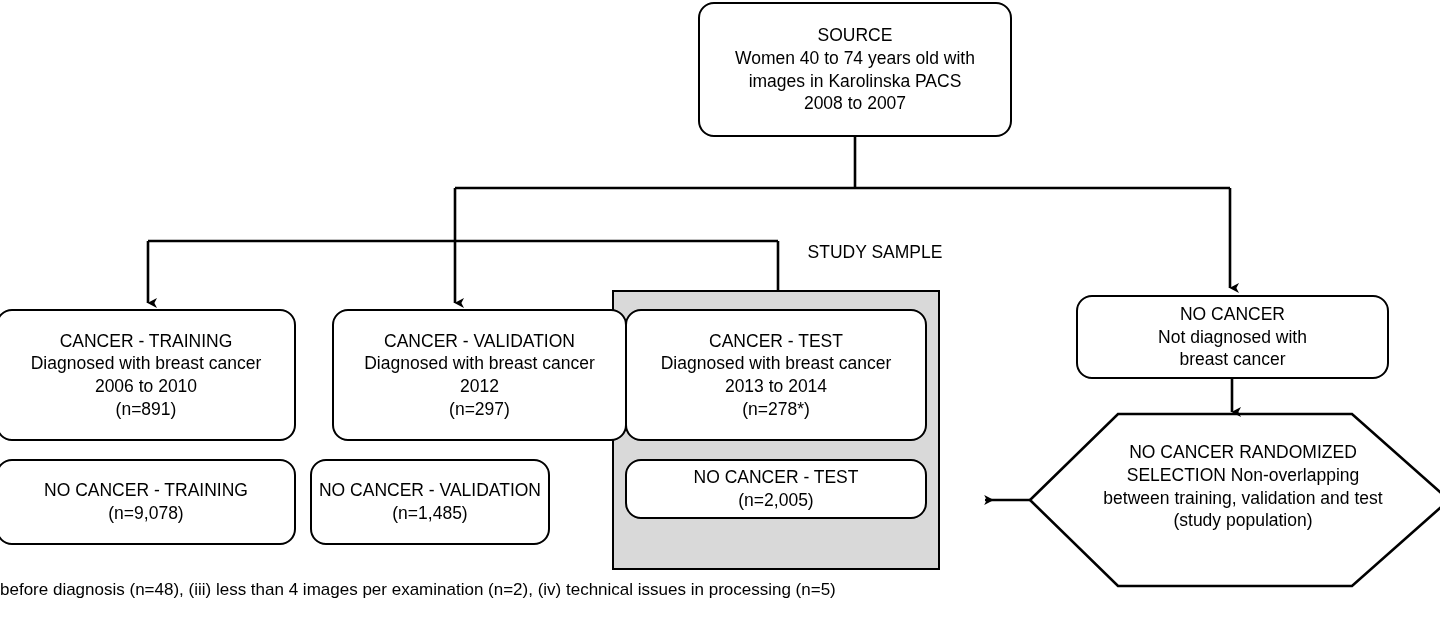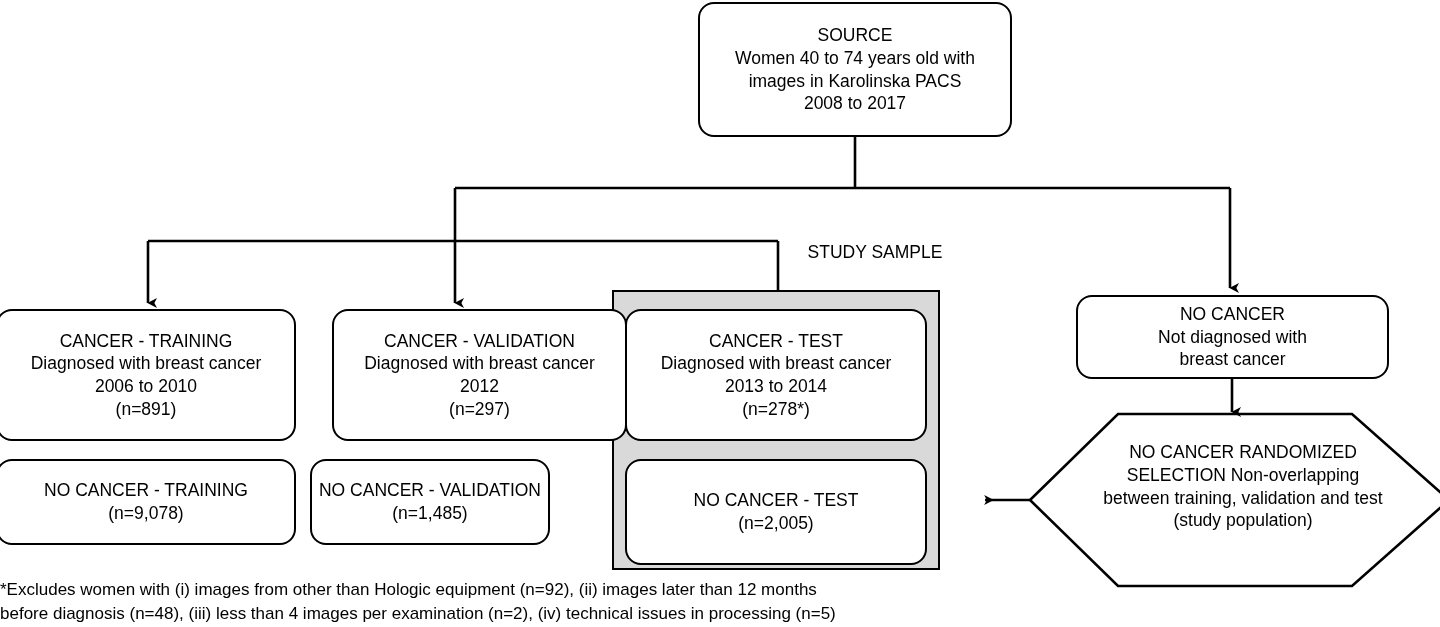--- a/index.html
+++ b/index.html
@@ -122,21 +122,21 @@
 
   <div class="study-label" style="left:805px; top:241px; width:140px;">
     <span class="ln">STUDY</span>
     <span class="ln">SAMPLE</span>
   </div>
 
   <div class="node" style="left:698px; top:2px; width:314px; height:135px;">
     <span class="ln">SOURCE</span>
     <span class="ln">Women 40 to 74 years old with</span>
     <span class="ln">images in Karolinska PACS</span>
-    <span class="ln">2008 to 2017</span>
+    <span class="ln">2008 to 2007</span>
   </div>
 
   <div class="node" style="left:-4px; top:309px; width:300px; height:132px;">
     <span class="ln">CANCER - TRAINING</span>
     <span class="ln">Diagnosed with breast cancer</span>
     <span class="ln">2006 to 2010</span>
     <span class="ln">(n=891)</span>
   </div>
 
   <div class="node" style="left:310px; top:309px; width:295px; height:132px;margin-left:22px;">
@@ -162,31 +162,30 @@
   <div class="node" style="left:-4px; top:459px; width:300px; height:86px;">
     <span class="ln">NO CANCER - TRAINING</span>
     <span class="ln">(n=9,078)</span>
   </div>
 
   <div class="node" style="left:310px; top:459px; width:240px; height:86px;">
     <span class="ln">NO CANCER - VALIDATION</span>
     <span class="ln">(n=1,485)</span>
   </div>
 
-  <div class="node" style="left:625px; top:459px; width:302px; height:106px;">
+  <div class="node" style="left:625px; top:459px; width:302px; height:60px;">
     <span class="ln">NO CANCER - TEST</span>
     <span class="ln">(n=2,005)</span>
   </div>
 
   <div class="hex-text" style="left:1098px; top:441px; width:290px;">
     <span class="ln">NO CANCER</span>
     <span class="ln">RANDOMIZED SELECTION</span>
     <span class="ln">Non-overlapping between</span>
     <span class="ln">training, validation and</span>
     <span class="ln">test (study population)</span>
   </div>
 
   <div class="footnote">
-    <span class="ln">*Excludes women with (i) images from other than Hologic equipment (n=92), (ii) images later than 12 months</span>
     <span class="ln">before diagnosis (n=48), (iii) less than 4 images per examination (n=2), (iv) technical issues in processing (n=5)</span>
   </div>
 
 </div>
 
 </body></html>

